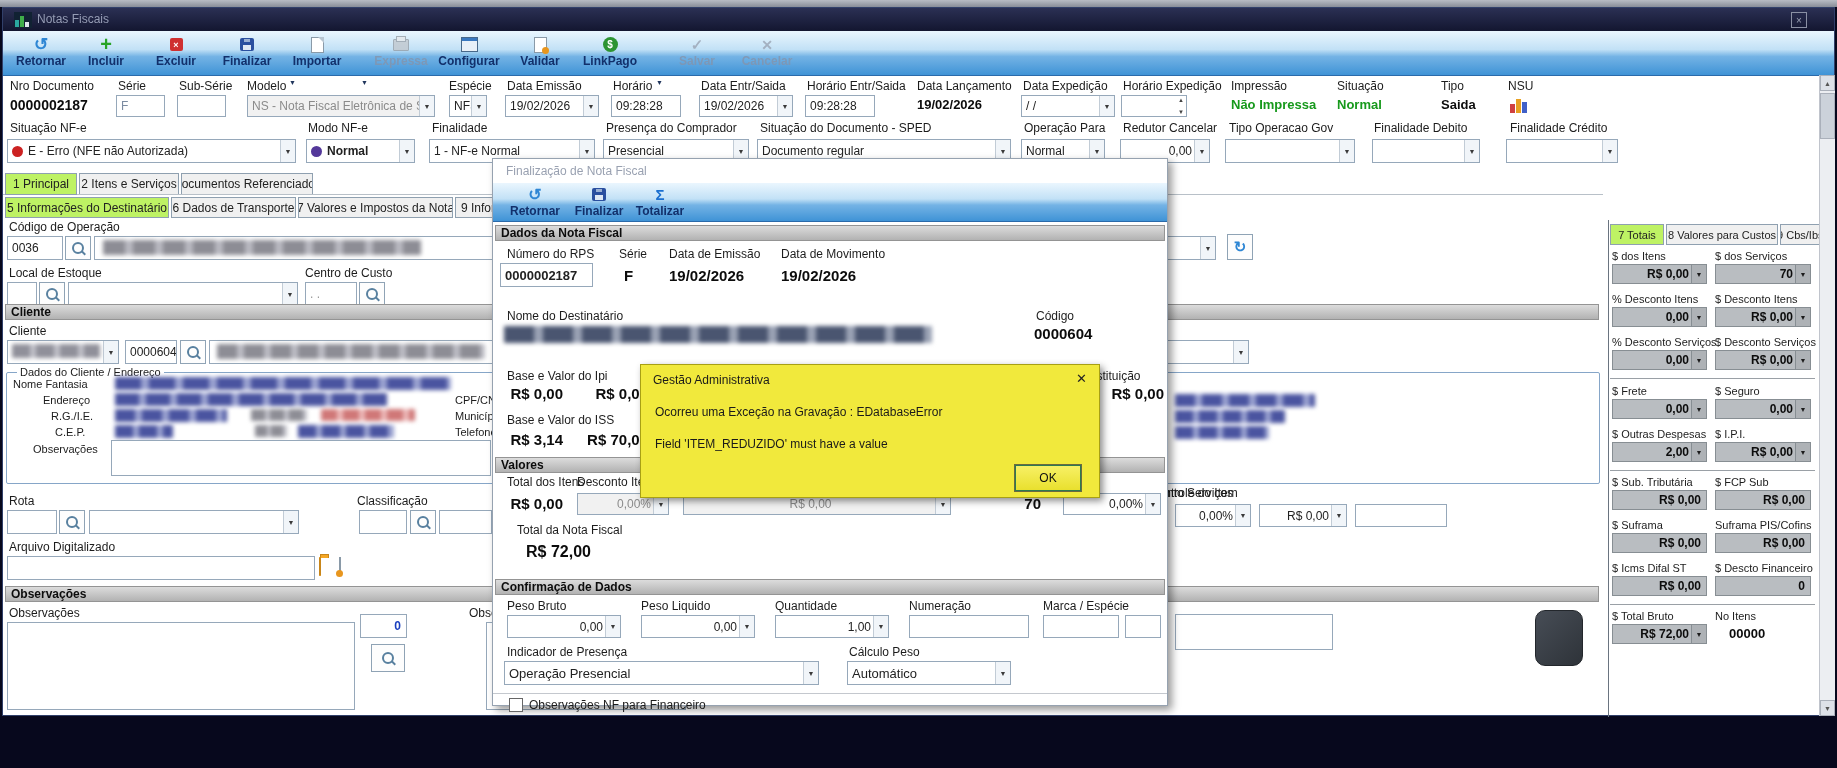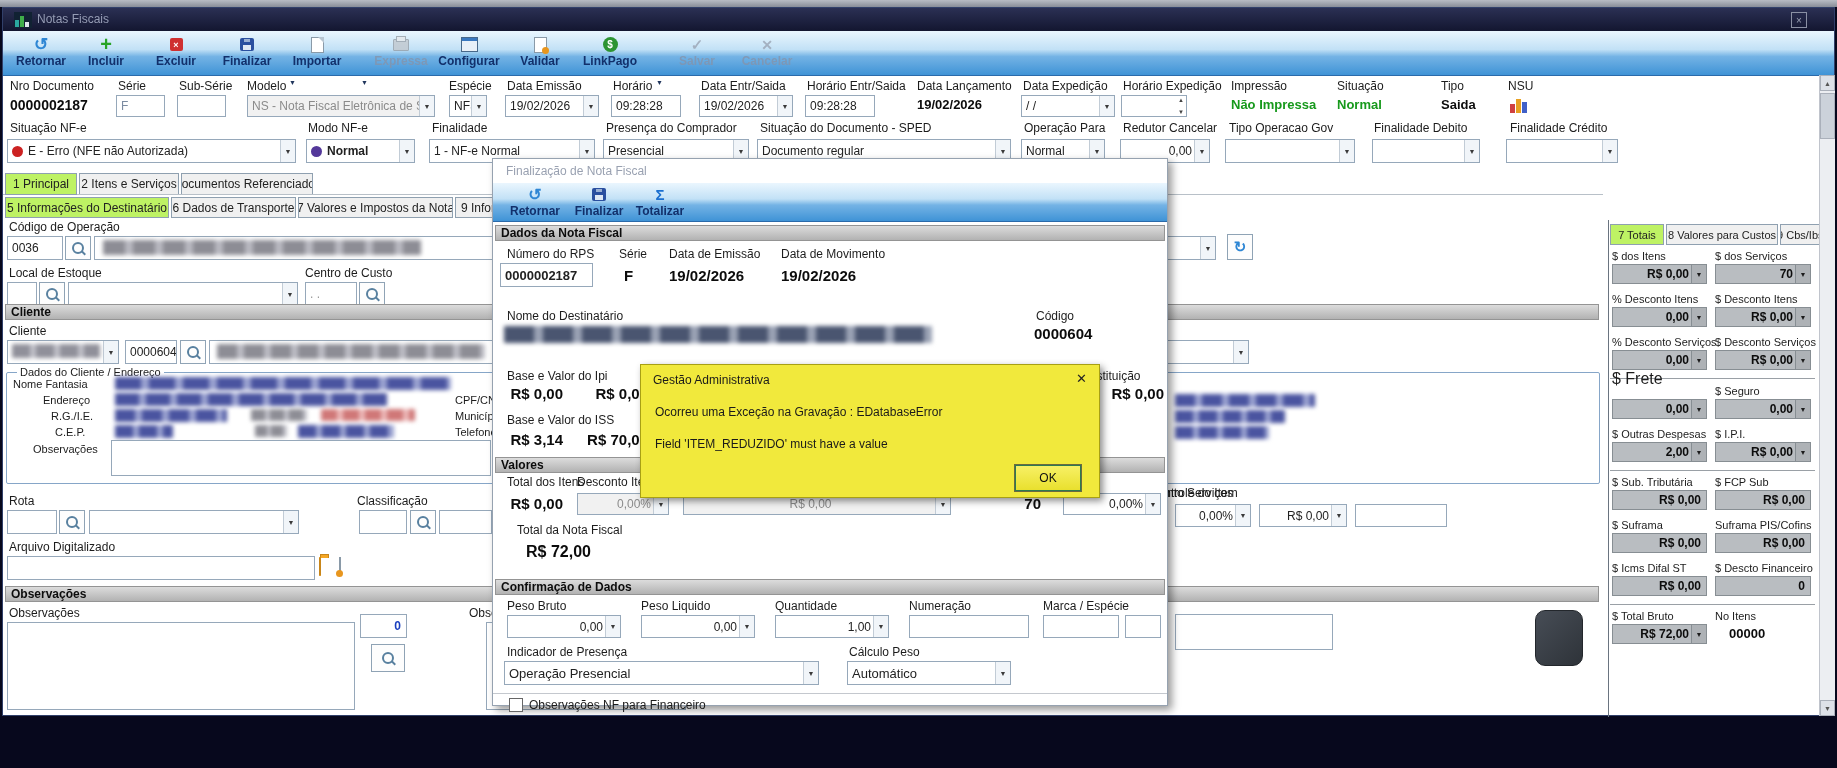--- a/index.html
+++ b/index.html
@@ -422,21 +422,21 @@
       <span>0,00</span>
       <span class="arr">▼</span>
     </div>
   <div class="gcombo" style="left:1712px;top:342px;width:96px;height:20px">
       <span>R$ 0,00</span>
       <span class="arr">▼</span>
     </div>
 
   <div class="hline" style="left:1607px;top:370px;width:205px"></div>
 
-  <span class="lbl" style="left:1609px;top:362px;font-size:16px">$ Frete</span>
+  <span class="lbl" style="left:1609px;top:377px;font-size:11px">$ Frete</span>
   <span class="lbl" style="left:1712px;top:377px;font-size:11px">$ Seguro</span>
   <div class="gcombo" style="left:1609px;top:391px;width:95px;height:20px">
       <span>0,00</span>
       <span class="arr">▼</span>
     </div>
   <div class="gcombo" style="left:1712px;top:391px;width:96px;height:20px">
       <span>0,00</span>
       <span class="arr">▼</span>
     </div>
 

